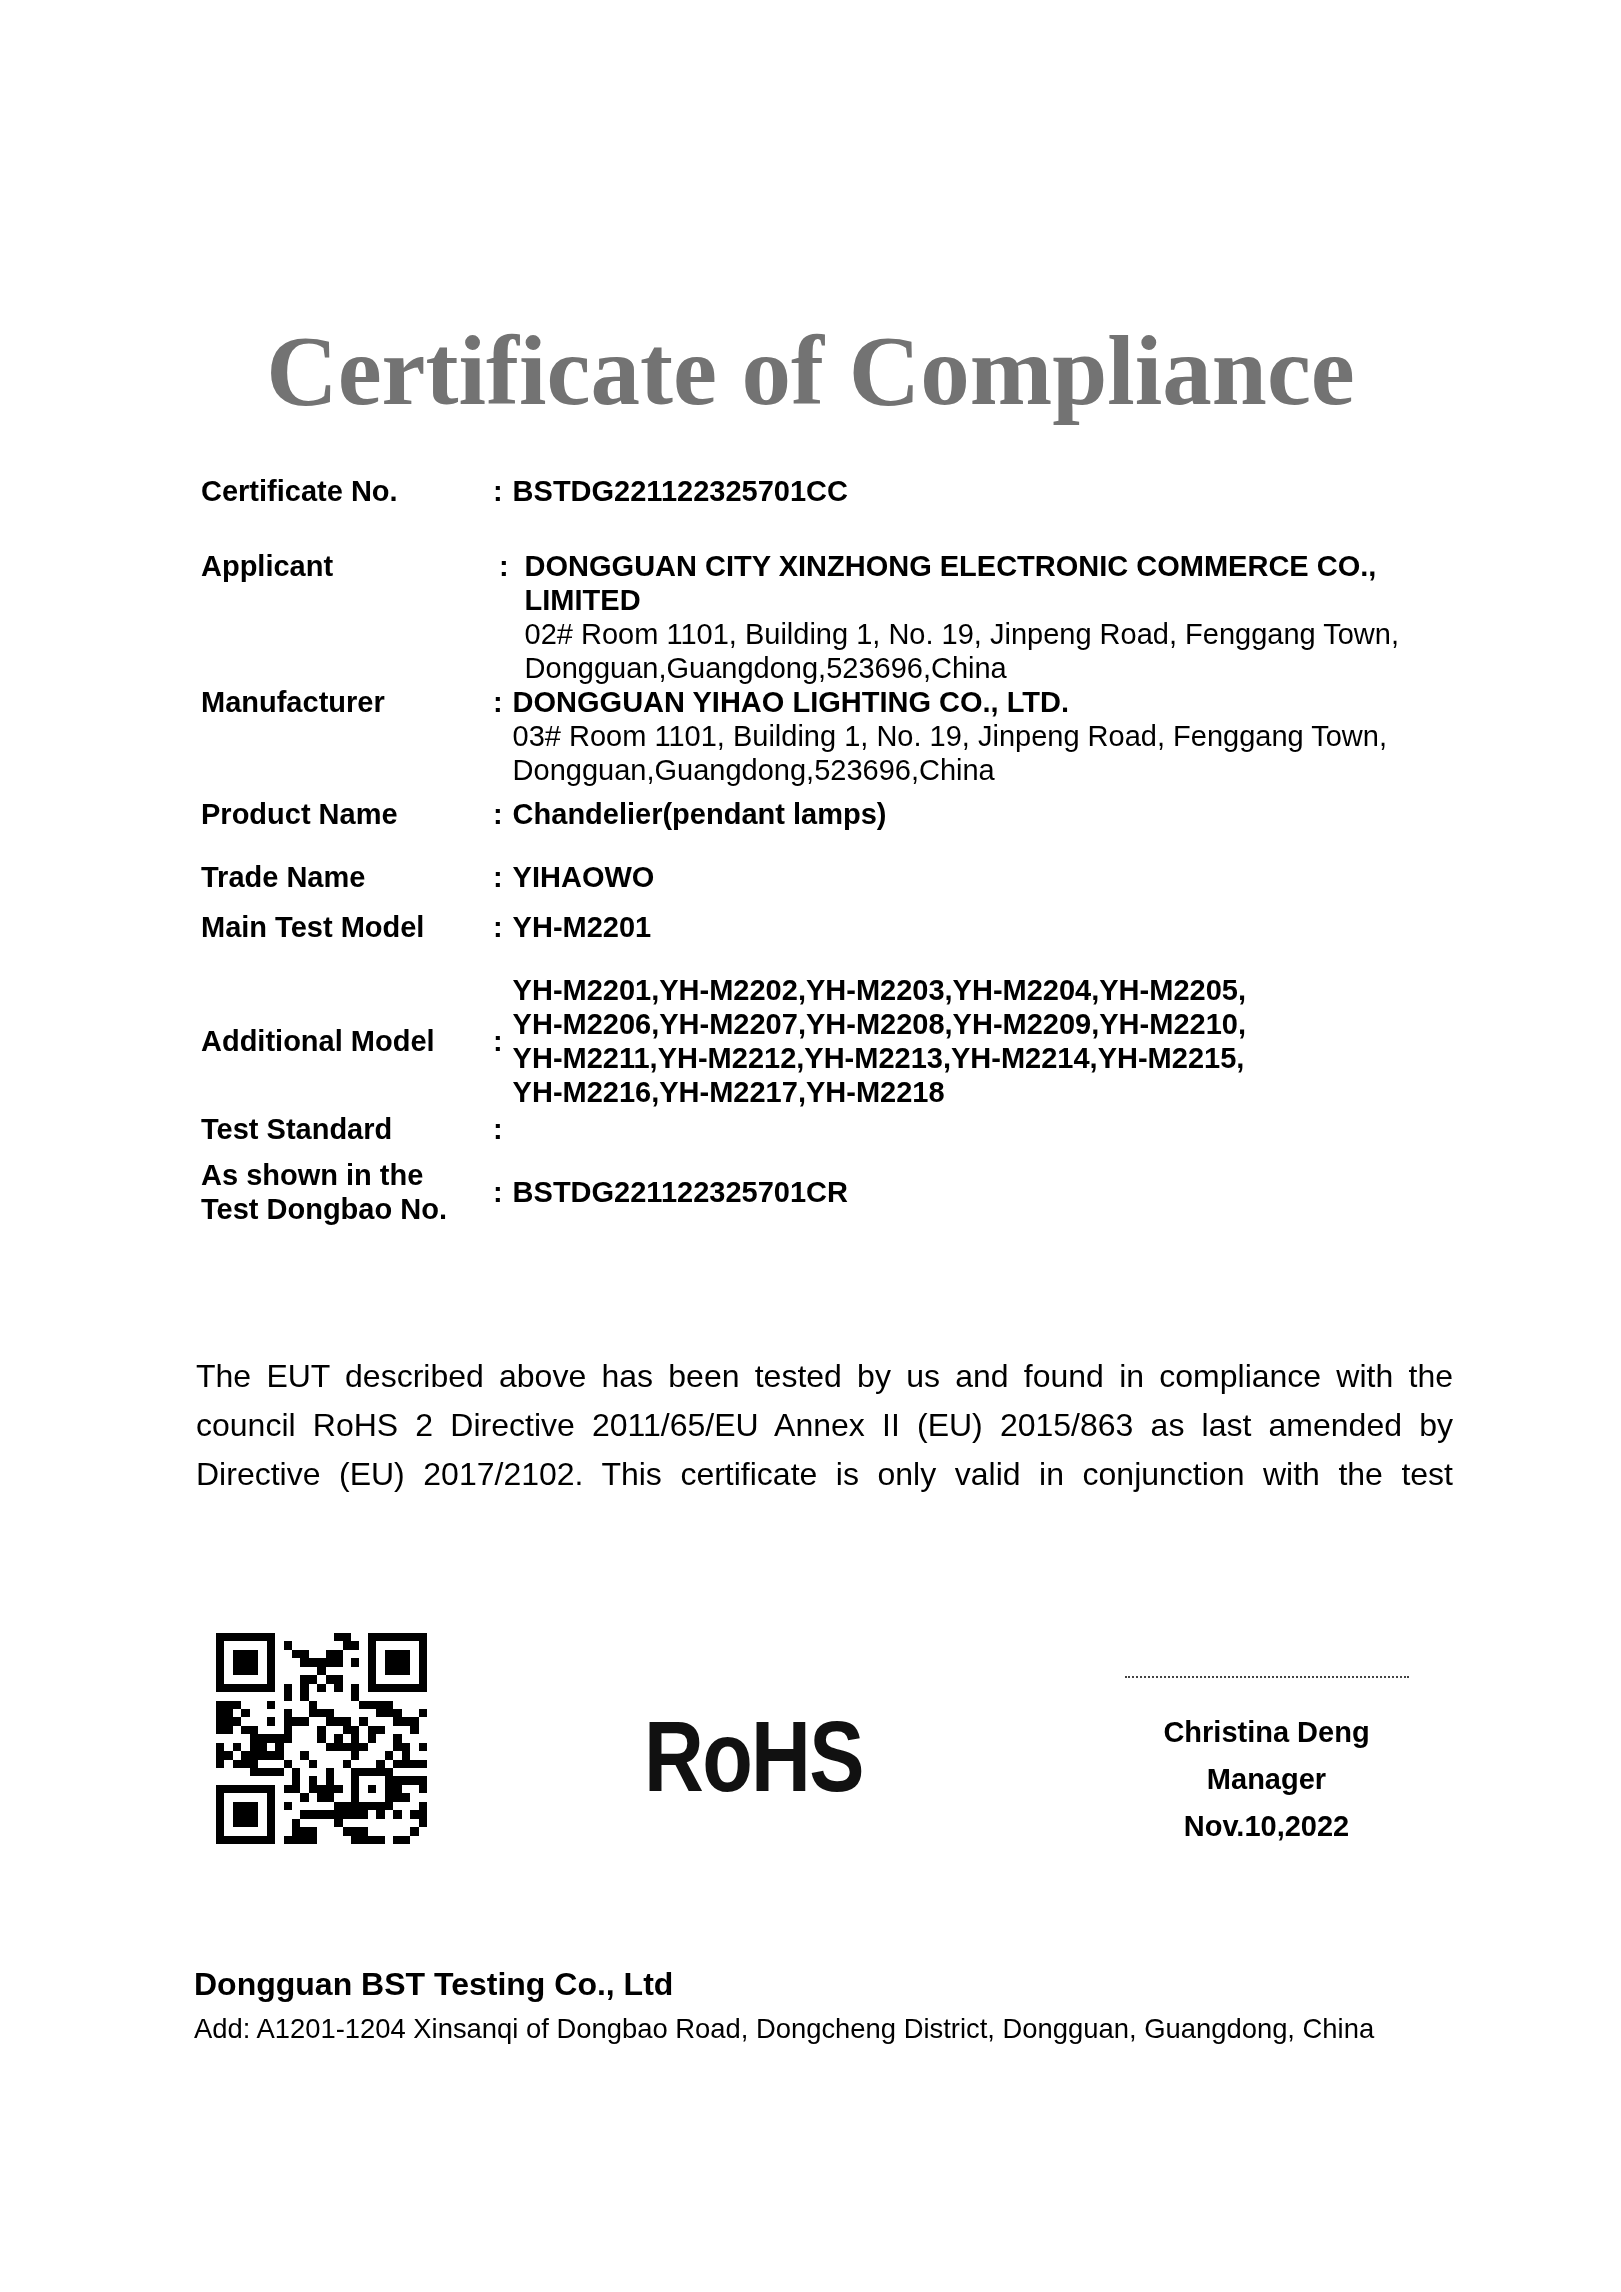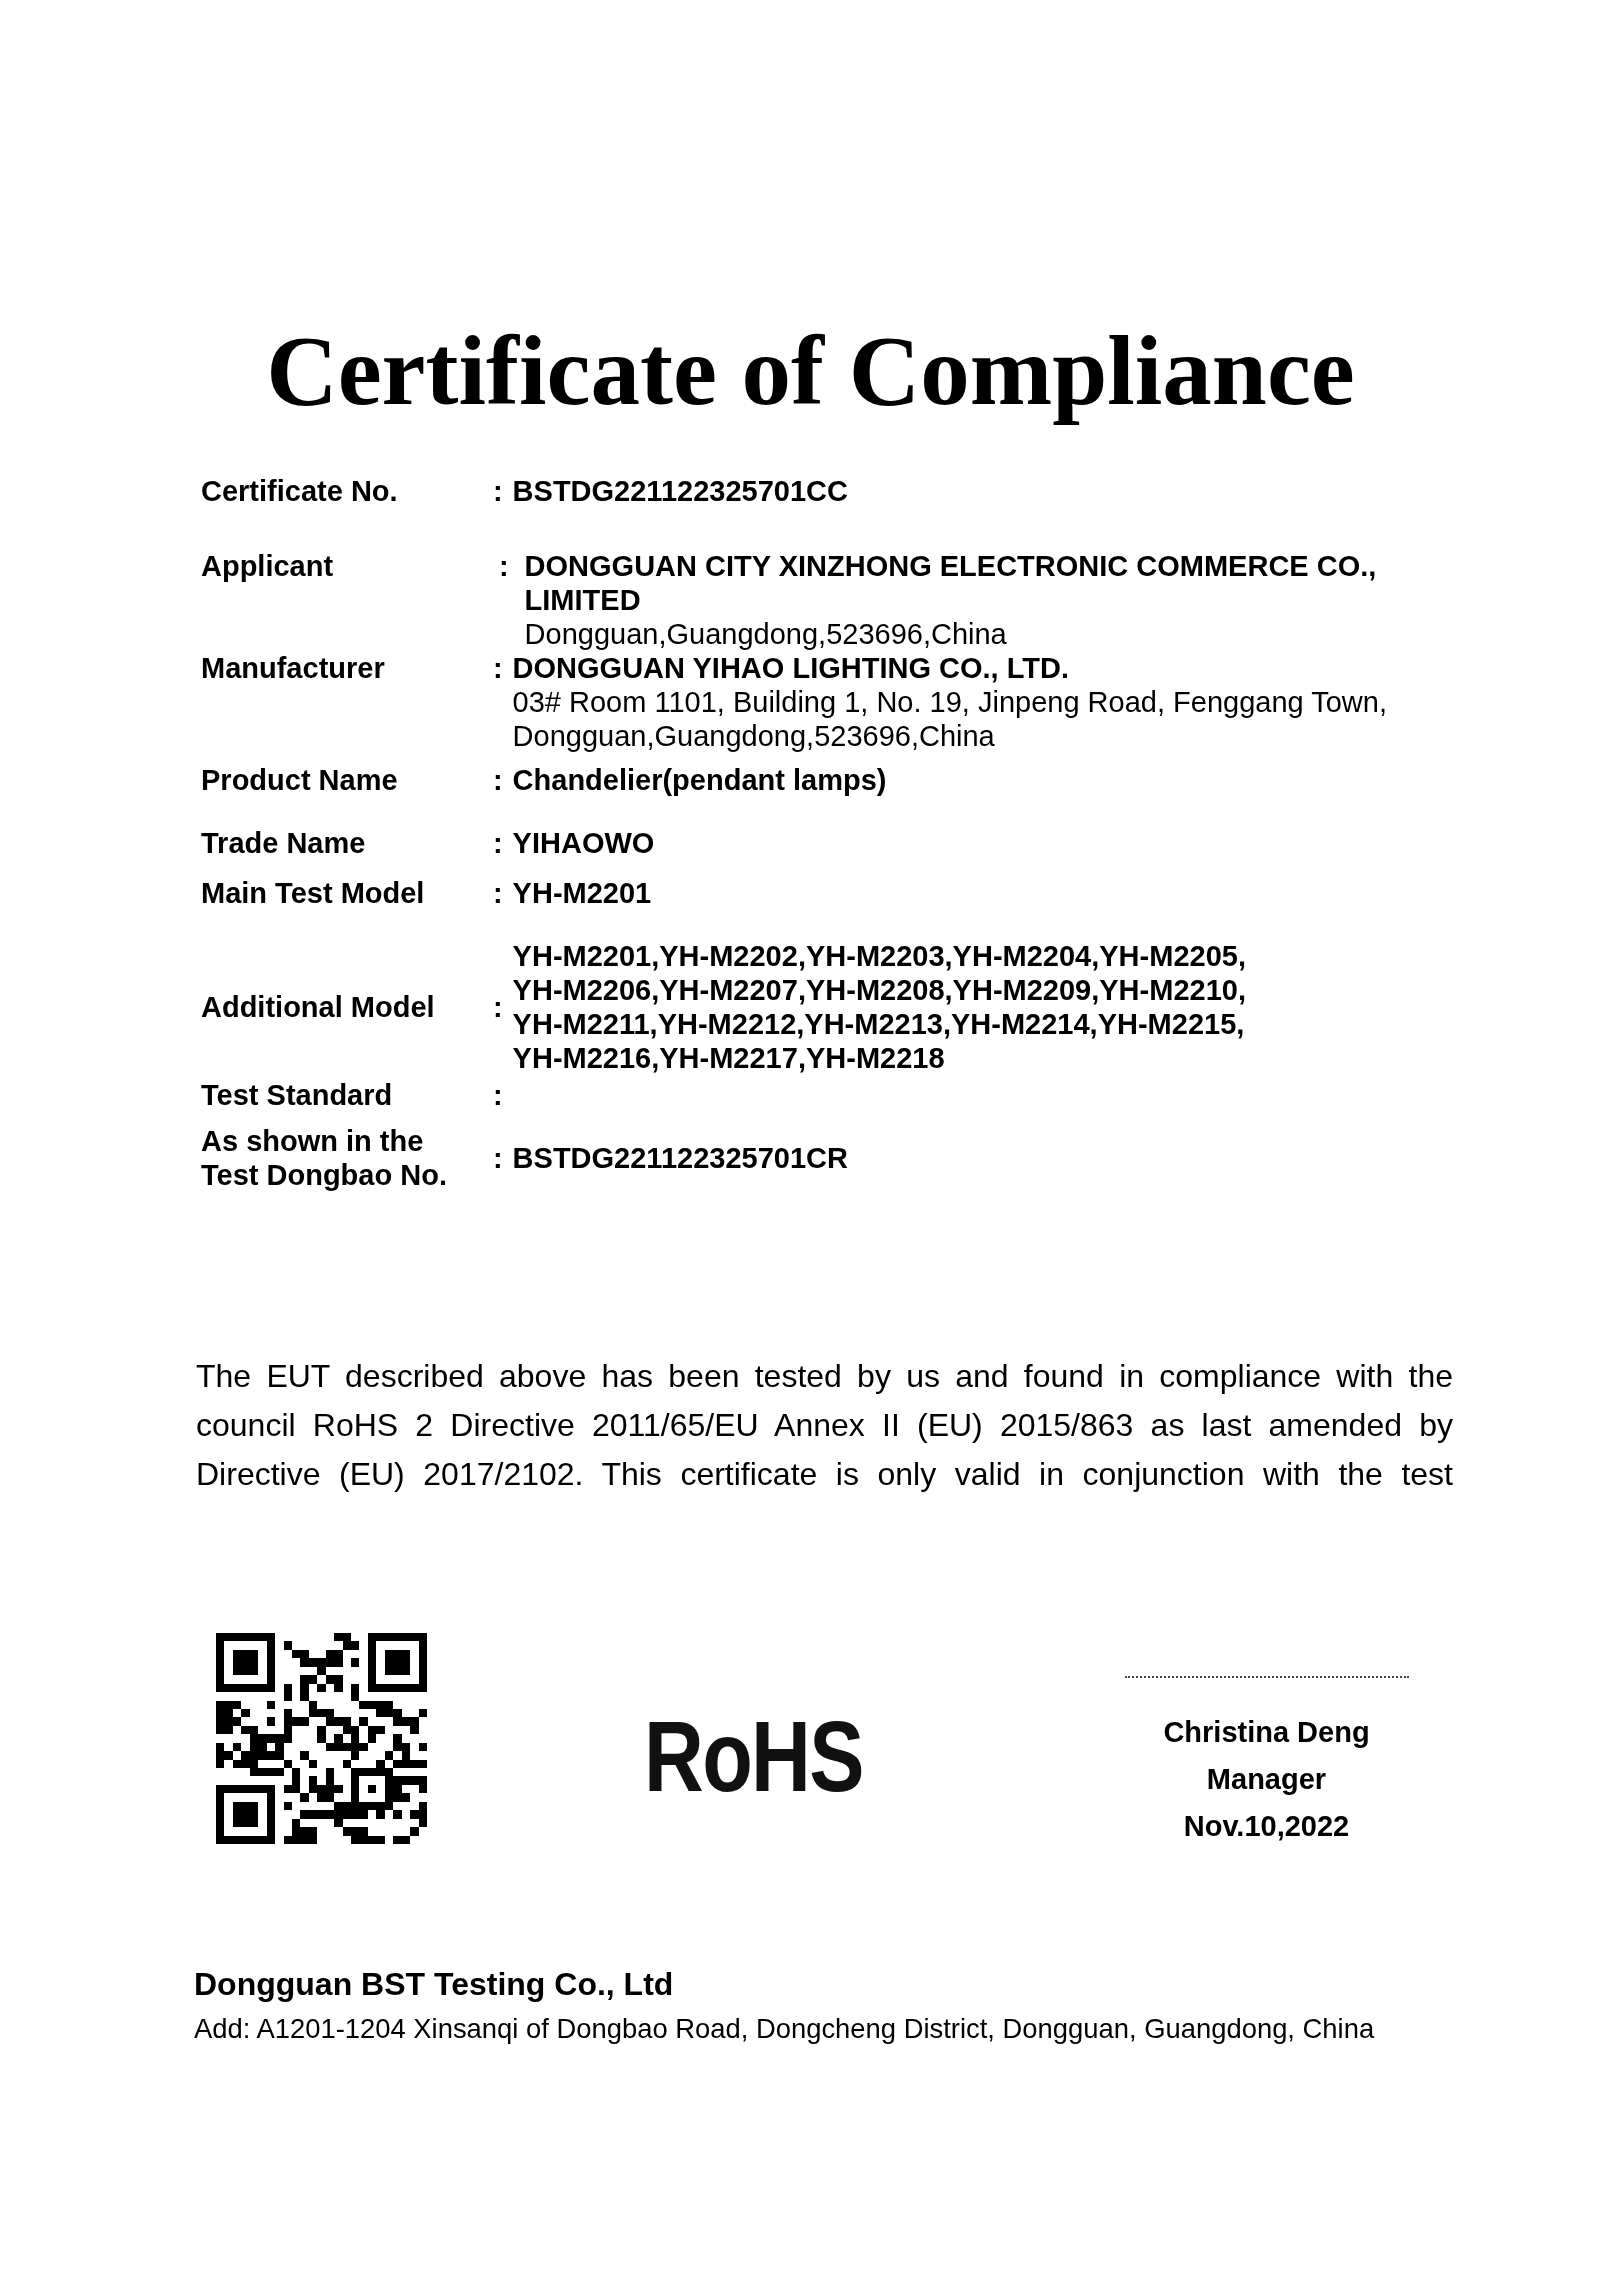--- a/index.html
+++ b/index.html
@@ -53,36 +53,37 @@
   .f-company { font-weight:bold; font-size:32px; line-height:39px; }
   .f-addr { font-size:27.4px; line-height:33px; margin-top:7.8px; }
   .f-search { font-size:27.4px; line-height:33px; margin-top:15.7px; }
   .f-search-label { font-size:30px; }
 </style>
 </head>
 <body>
 
 <div class="page" style="color: rgb(0, 0, 0);">
 
-  <h1 class="title" style="color: #000000;">Certificate of Compliance</h1>
+  <h1 class="title" style="color: #737373;">Certificate of Compliance</h1>
 
   <div class="info-table">
       <div class="row row-certificate-no">
         <div class="lab">Certificate No.</div>
         <div class="colon">:</div>
         <div class="val">
           <div class="b">BSTDG221122325701CC</div>
         </div>
       </div>
       <div class="row row-applicant">
         <div class="lab">Applicant</div>
         <div class="colon">:</div>
         <div class="val">
           <div class="b">DONGGUAN CITY XINZHONG ELECTRONIC COMMERCE CO.,</div>
           <div class="b">LIMITED</div>
+          <div>02# Room 1101, Building 1, No. 19, Jinpeng Road, Fenggang Town,</div>
           <div>Dongguan,Guangdong,523696,China</div>
         </div>
       </div>
       <div class="row row-manufacturer">
         <div class="lab">Manufacturer</div>
         <div class="colon">:</div>
         <div class="val">
           <div class="b">DONGGUAN YIHAO LIGHTING CO., LTD.</div>
           <div>03# Room 1101, Building 1, No. 19, Jinpeng Road, Fenggang Town,</div>
           <div>Dongguan,Guangdong,523696,China</div>

